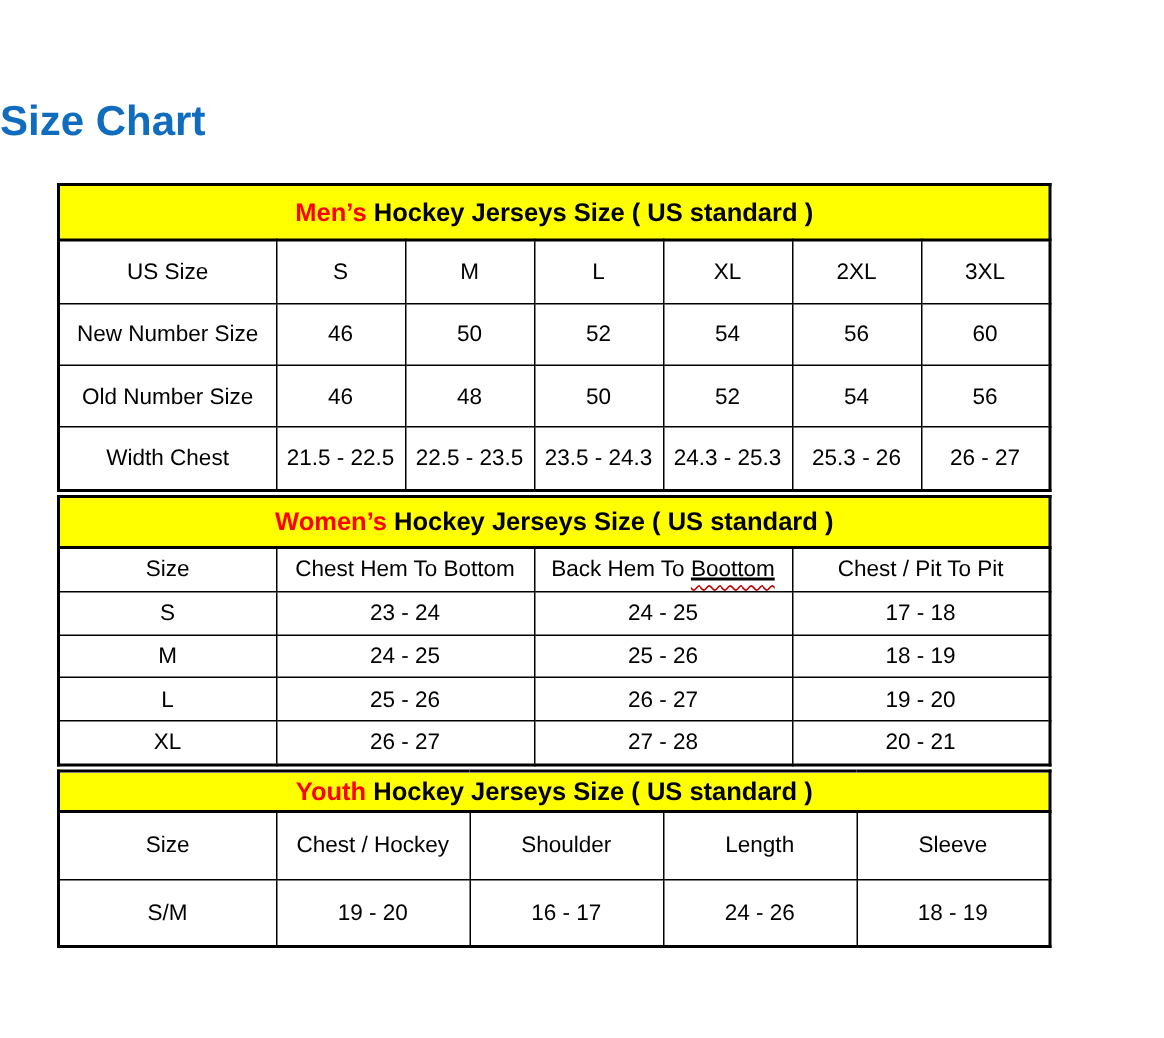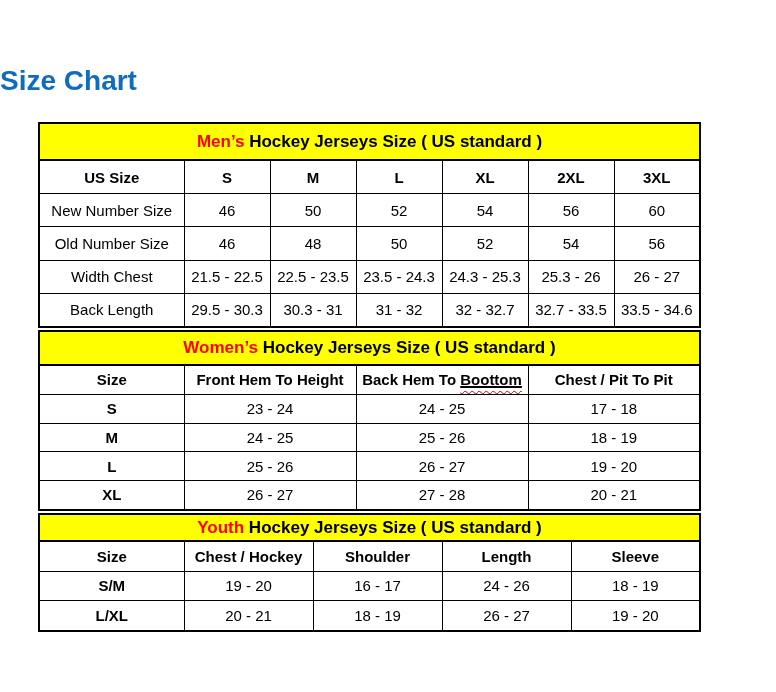--- a/index.html
+++ b/index.html
@@ -15,21 +15,21 @@
   table.sz {
     border-collapse: collapse; table-layout: fixed;
     width: 663px; margin-left: 38px; border: 2px solid #000;
   }
   table.sz td {
     border: 1.5px solid #000; text-align: center; vertical-align: middle;
     font-size: 15px; padding: 0 2px; white-space: nowrap; overflow: hidden;
   }
   tr.band td { background: #FFFF00; font-weight: 700; font-size: 17px; border: 2px solid #000; }
   .hl { color: #FF0000; }
-  tr.head td, td.lbl-b { font-weight: 700; margin-left: 18px; }
+  tr.head td, td.lbl-b { font-weight: 400; margin-left: 18px; }
   .men   { margin-top: 24px; height: 206px; }
   .women { margin-top: 2px;  height: 181px; border-radius: 26px; }
   .youth { margin-top: 2px;  height: 119px; padding-left: 17px; }
   .men   tr.band td { height: 37px; }
   .women tr.band td { height: 34px; }
   .youth tr.band td { height: 27px; }
   col.c-label { width: 145px; }
   .u-black { text-decoration: underline; text-decoration-color: #000; text-decoration-thickness: 1.5px; }
   .u-wavy  { text-decoration: underline wavy #C00000; text-decoration-thickness: 1px; text-underline-offset: 5px; }
 </style>
@@ -86,49 +86,40 @@
       </tr>
       <tr>
         <td>Width Chest</td>
         <td>21.5 - 22.5</td>
         <td>22.5 - 23.5</td>
         <td>23.5 - 24.3</td>
         <td>24.3 - 25.3</td>
         <td>25.3 - 26</td>
         <td>26 - 27</td>
       </tr>
-      <tr>
-        <td>Back Length</td>
-        <td>29.5 - 30.3</td>
-        <td>30.3 - 31</td>
-        <td>31 - 32</td>
-        <td>32 - 32.7</td>
-        <td>32.7 - 33.5</td>
-        <td>33.5 - 34.6</td>
-      </tr>
     </tbody>
   </table>
 
   <table class="sz women">
     <colgroup>
         <col class="c-label">
         <col>
         <col>
         <col>
       </colgroup>
     <tbody>
       <tr class="band">
         <td colspan="4">
           <span class="hl">Women’s</span>
           <span>Hockey Jerseys Size ( US standard )</span>
         </td>
       </tr>
       <tr class="head">
         <td>Size</td>
-        <td>Front Hem To Height</td>
+        <td>Chest Hem To Bottom</td>
         <td>
           <span>Back Hem To</span>
           <span class="u-black"><span class="u-wavy">Boottom</span></span>
         </td>
         <td>Chest / Pit To Pit</td>
       </tr>
       <tr>
         <td class="lbl-b">S</td>
         <td>23 - 24</td>
         <td>24 - 25</td>
@@ -177,23 +168,16 @@
         <td>Length</td>
         <td>Sleeve</td>
       </tr>
       <tr>
         <td class="lbl-b">S/M</td>
         <td>19 - 20</td>
         <td>16 - 17</td>
         <td>24 - 26</td>
         <td>18 - 19</td>
       </tr>
-      <tr>
-        <td class="lbl-b">L/XL</td>
-        <td>20 - 21</td>
-        <td>18 - 19</td>
-        <td>26 - 27</td>
-        <td>19 - 20</td>
-      </tr>
     </tbody>
   </table>
 
 </div>
 
 </body></html>

